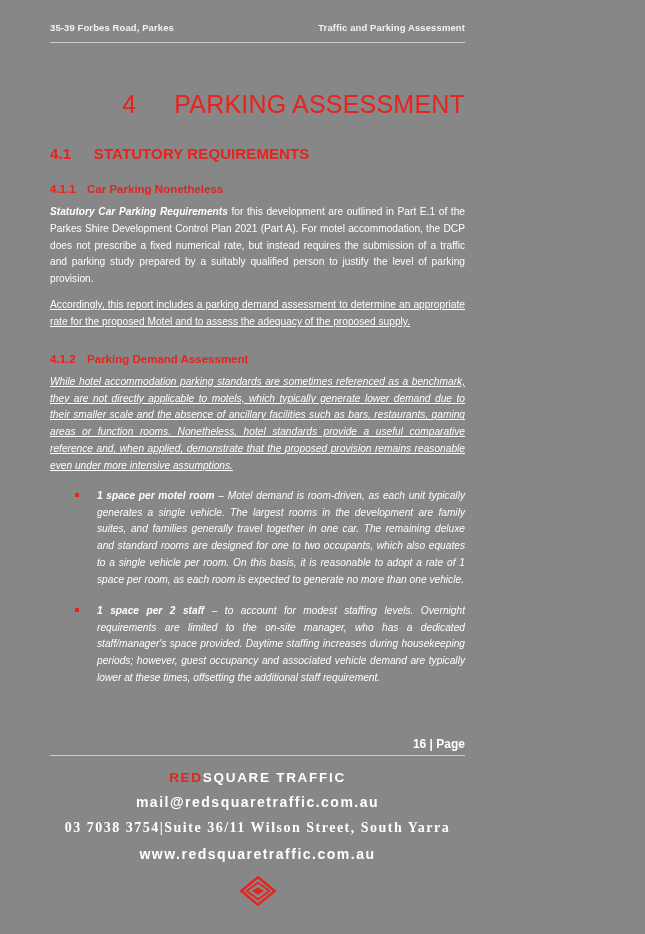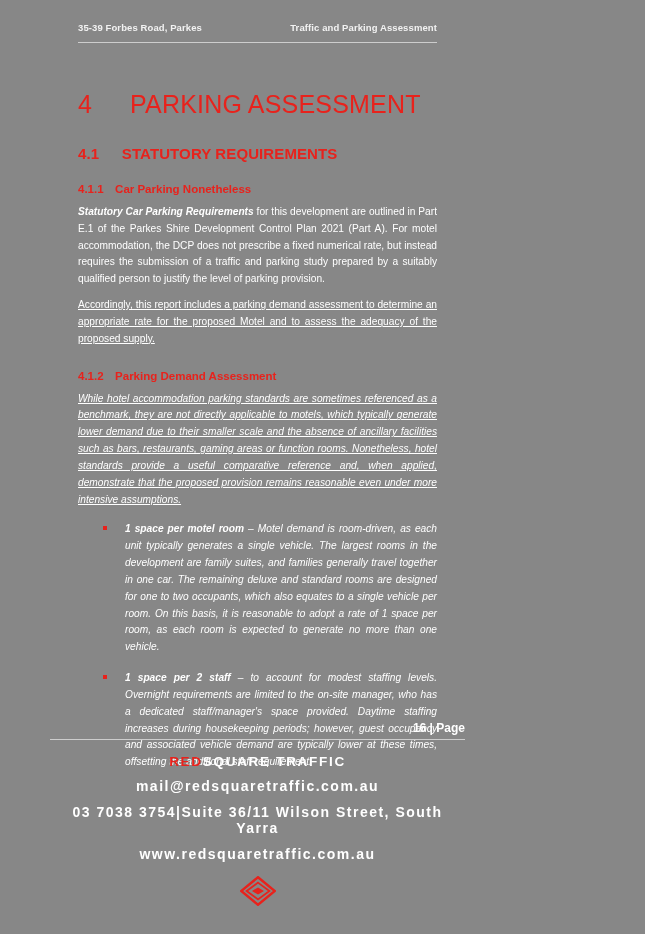--- a/index.html
+++ b/index.html
@@ -13,21 +13,21 @@
     font-family: "Liberation Sans", sans-serif;
     color: #ffffff;
     overflow: hidden;
     position: relative;
   }
   .page {
     position: relative;
     width: 515px;
     height: 934px;
     box-sizing: border-box;
-    padding: 0 78px;
+    padding: 0 50px;
   }
 
   
   .running-header {
     display: flex;
     justify-content: space-between;
     align-items: flex-end;
     padding-top: 22px;
     font-size: 9.5px;
     font-weight: bold;
@@ -42,20 +42,21 @@
   }
 
   
   h1.doc-h1 {
     margin: 47px 0 0 0;
     font-size: 25px;
     font-weight: normal;
     color: #e8221c;
     letter-spacing: 0.2px;
     white-space: pre;
+    text-align: right;
   }
   h2.doc-h2 {
     margin: 26px 0 0 0;
     font-size: 15px;
     font-weight: bold;
     color: #e8221c;
     letter-spacing: 0.1px;
     white-space: pre;
   }
   h3.doc-h3 {
@@ -152,20 +153,21 @@
   .contact {
     text-align: center;
     font-size: 14px;
     font-weight: bold;
     letter-spacing: 1.5px;
     color: #ffffff;
     margin-top: 9px;
   }
   .contact.addr {
     margin-top: 10px;
+    font-family: Liberation Serif, serif;
   }
   .contact.web {
     margin-top: 10px;
   }
   .logo-wrap {
     margin-top: 14px;
     display: flex;
     justify-content: center;
   }
   .logo {

